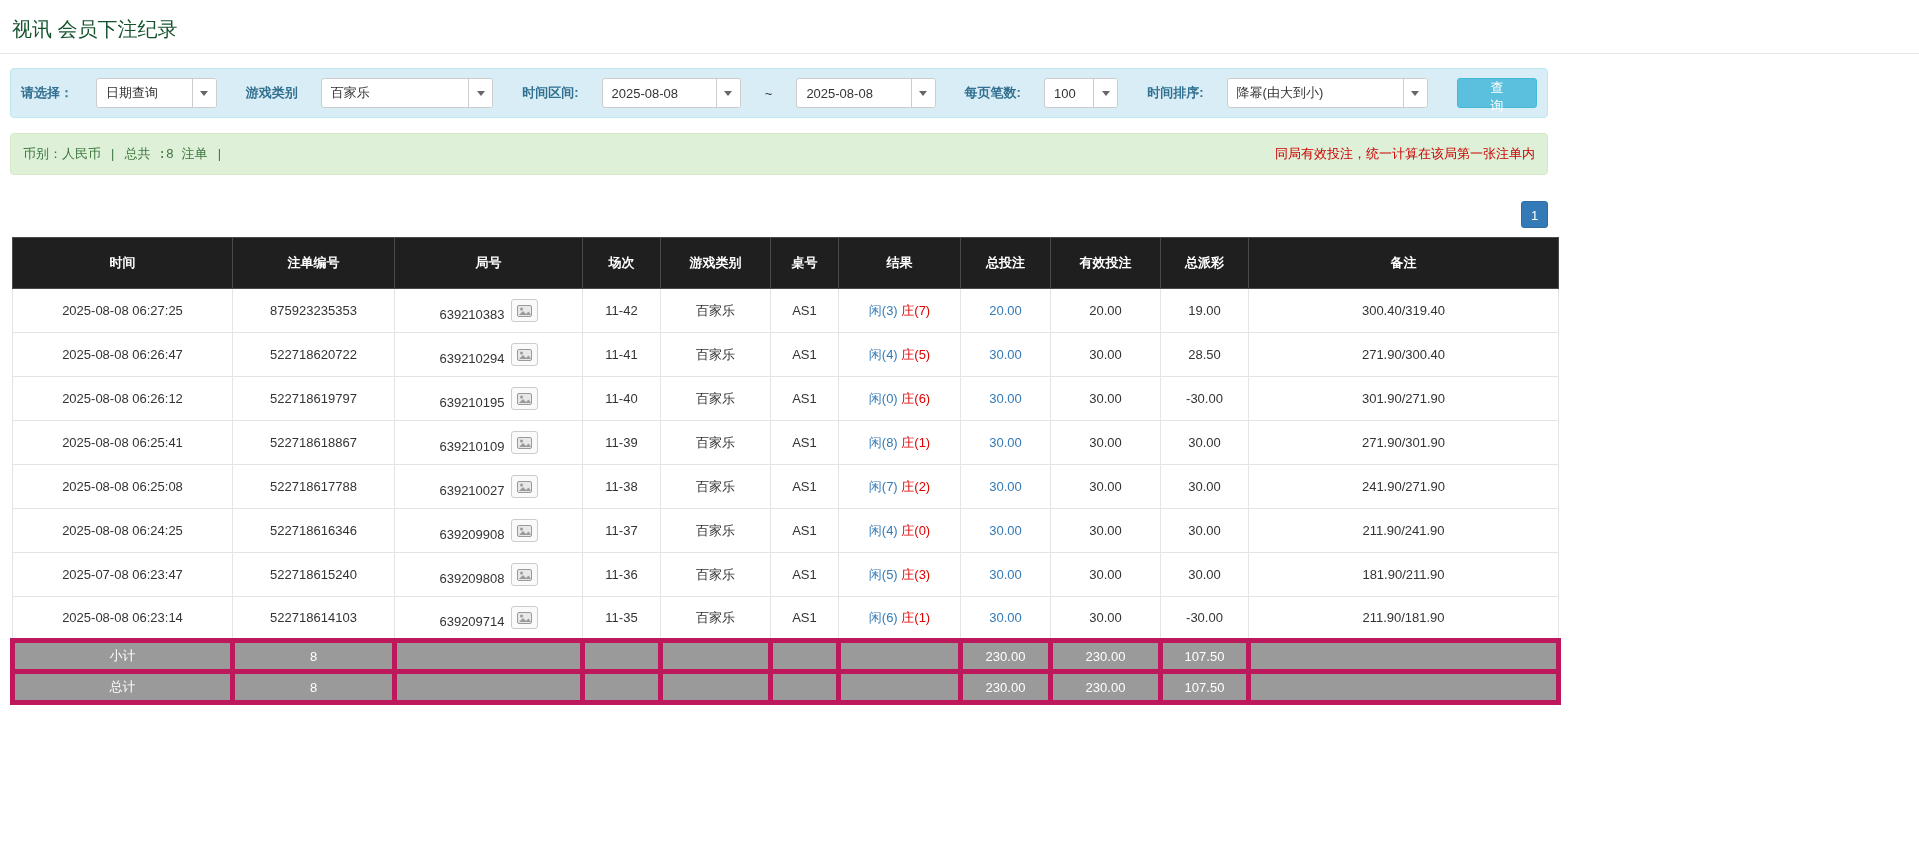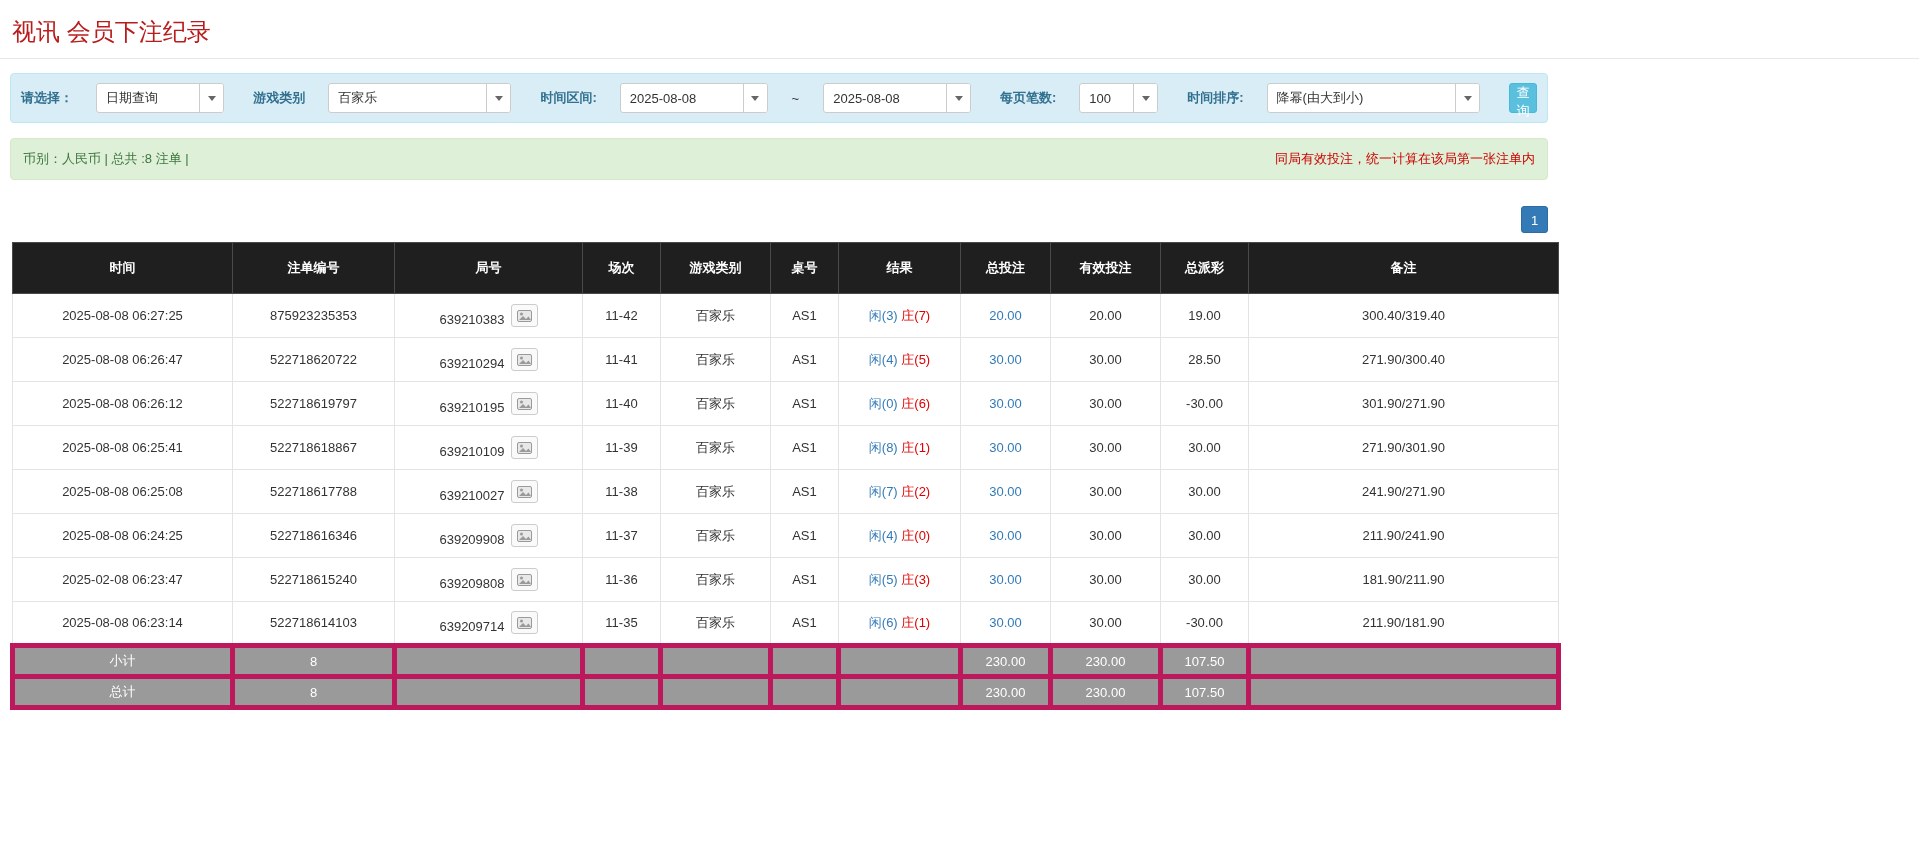--- a/index.html
+++ b/index.html
@@ -16,46 +16,46 @@
     --result-banker-red:#dd0000;
     --negative-red:#dd0000;
     --header-bg:#1f1f1f;
     --footer-row-bg:#9a9a9a;
   }
   *{box-sizing:border-box;}
   html,body{margin:0;padding:0;background:#fff;color:#333;
     font-family:"Liberation Sans","DejaVu Sans",sans-serif;font-size:13px;}
   .page{width:1919px;min-height:850px;overflow:hidden;}
   .page-header{padding:16px 12px 10px 12px;border-bottom:1px solid #e7e7e7;}
-  .page-title{font-size:24px;color:#b91c1c;font-weight:400;}
+  .page-title{font-size:20px;color:#14532d;font-weight:400;}
   .content{width:1548px;padding:0 0 0 10px;}
 
   
   .filter-bar{margin-top:14px;background:var(--filter-bar-bg);
     border:1px solid var(--filter-bar-border);border-radius:4px;
     padding:9px 10px;display:flex;align-items:center;gap:23px;}
   .flabel{color:var(--filter-label-blue);font-weight:bold;white-space:nowrap;margin-left:6px;}
   .flabel:first-child{margin-left:0;}
   .select{display:inline-flex;align-items:stretch;background:#fff;
     border:1px solid #ccc;border-radius:3px;height:30px;overflow:hidden;cursor:pointer;}
   .select-value{display:flex;align-items:center;padding:0 9px;flex:1;
     white-space:nowrap;color:#333;}
   .select-caret{display:flex;align-items:center;justify-content:center;
     width:24px;border-left:1px solid #ccc;background:#fff;}
   .select-caret i{width:0;height:0;border-left:4px solid transparent;
     border-right:4px solid transparent;border-top:5px solid #666;display:block;}
   .tilde{color:#333;padding:0 1px;}
   .btn-search{margin-left:6px;background:var(--search-btn-bg);color:#fff;
-    border:1px solid #46b8da;border-radius:3px;height:30px;padding:0 0;
+    border:1px solid #46b8da;border-radius:3px;height:30px;padding:0 27px;
     font-size:13px;cursor:pointer;font-family:inherit;}
 
   
   .info-bar{margin-top:15px;background:var(--info-bar-bg);
     border:1px solid var(--info-bar-border);border-radius:4px;
-    padding:11px 12px;display:flex;justify-content:space-between;align-items:center;}
+    padding:11px 12px;display:flex;justify-content:space-between;align-items:center;font-family:Liberation Mono, monospace;}
   .info-left{color:var(--info-text-green);}
   .info-right{color:var(--warning-text-red);}
 
   
   .pager{margin-top:26px;text-align:right;}
   .page-box{display:inline-block;min-width:27px;height:27px;line-height:27px;
     background:var(--accent-blue);border:1px solid #2e6da4;color:#fff;
     text-align:center;border-radius:3px;font-size:13px;cursor:pointer;}
 
   
@@ -357,21 +357,21 @@
       <span class="res-banker">庄(0)</span>
     </td>
     <td>
       <a class="bet-link">30.00</a>
     </td>
     <td>30.00</td>
     <td>30.00</td>
     <td>211.90/241.90</td>
   </tr>
           <tr>
-    <td>2025-02-08 06:23:47</td>
+    <td>2025-07-08 06:23:47</td>
     <td>522718615240</td>
     <td>
       <span class="round-cell-inner">
         <span>639209808</span>
         <button class="round-icon-btn">
           <span>
             <svg width="15" height="12" viewBox="0 0 15 12">
               <rect x="0.5" y="0.5" width="14" height="11" rx="1.5" fill="#e8e8e8" stroke="#9a9a9a"></rect>
               <circle cx="4.5" cy="4" r="1.5" fill="#9a9a9a"></circle>
               <path d="M2 10 L6 6 L9 9 L11.5 6.5 L14 10 Z" fill="#9a9a9a"></path>

